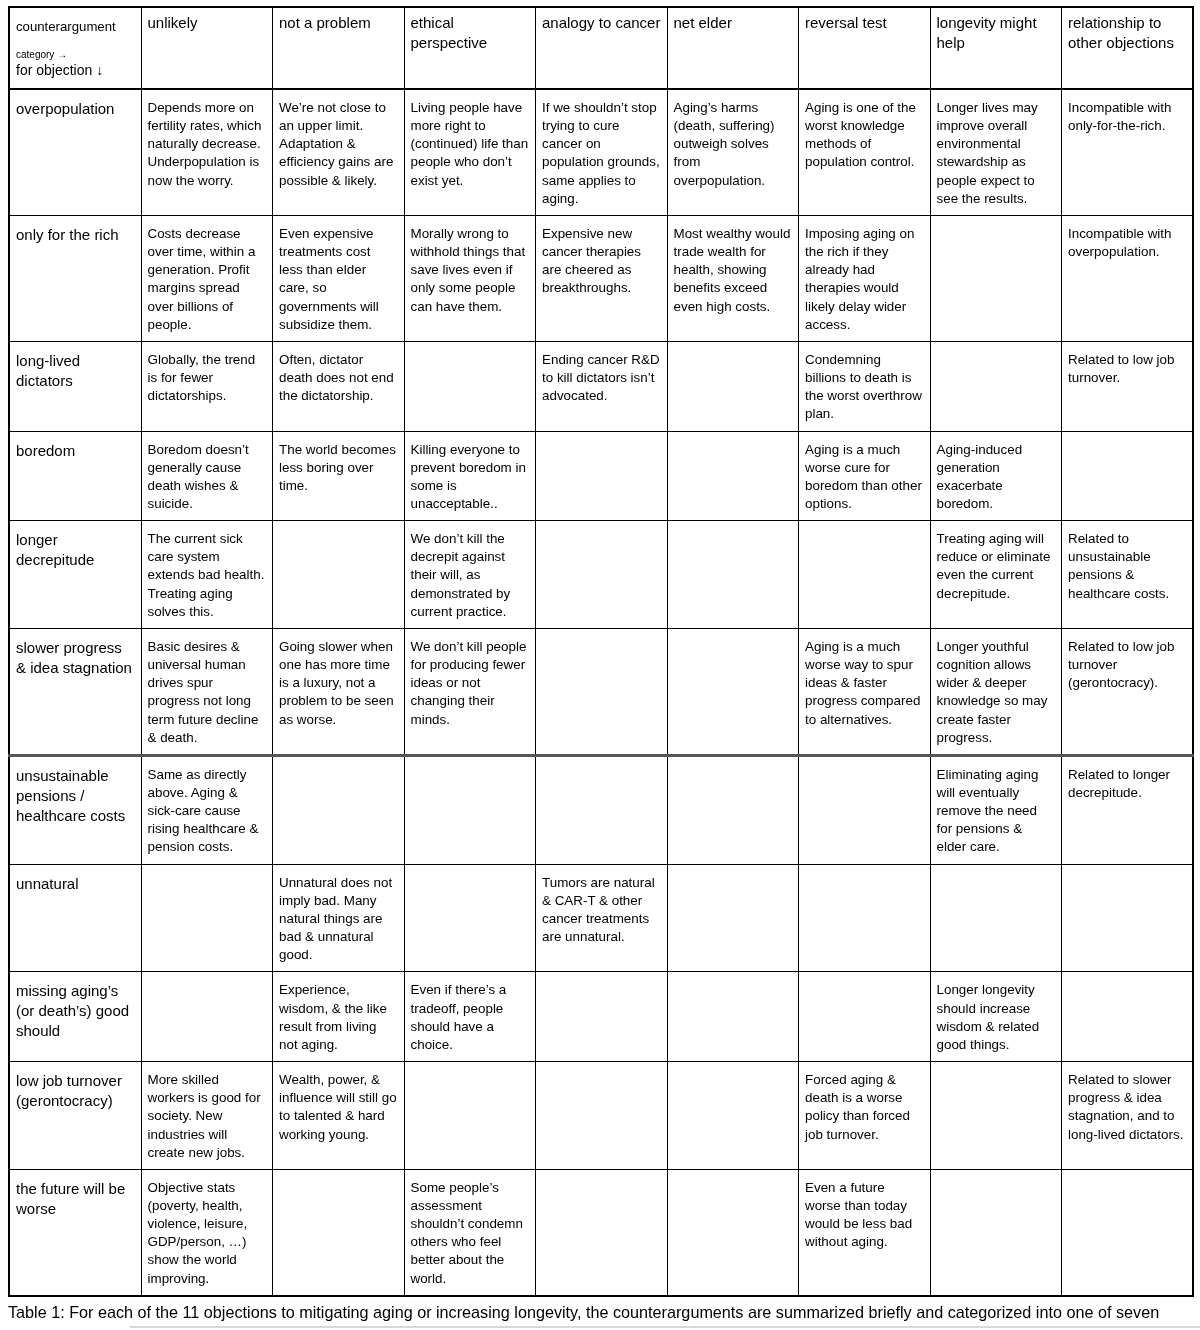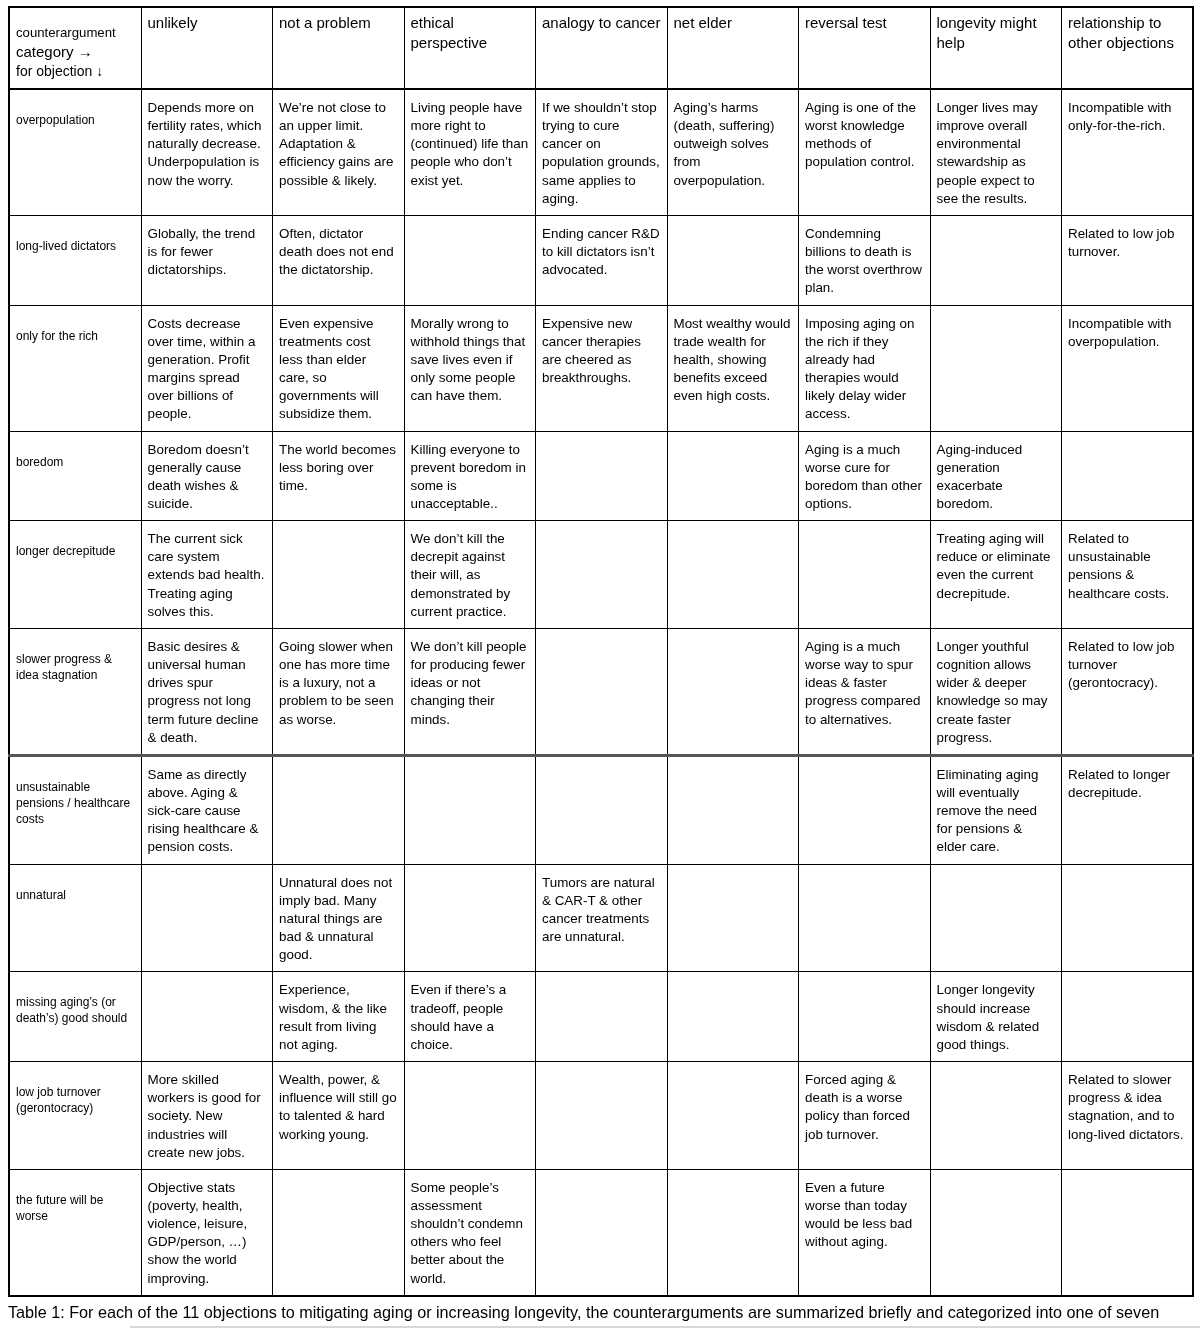--- a/index.html
+++ b/index.html
@@ -41,32 +41,32 @@
     font-weight: normal;
     text-align: left;
     font-size: 15px;
     line-height: 1.30;
     height: 82px;
     border-bottom: 2px solid #000;
   }
   table.matrix thead th.corner {
     font-size: 13.5px;
     line-height: 1.35;
-    padding-top: 16px;
+    padding-top: 10px;
   }
   table.matrix thead th.corner .l1 { font-size: 13.2px; display:block; }
-  table.matrix thead th.corner .l2 { font-size: 15px; display:block; }
+  table.matrix thead th.corner .l2 { font-size: 10px; display:block;margin-top:12px; }
   table.matrix thead th.corner .l3 { font-size: 14px; display:block; }
 
   table.matrix tbody th.rowlabel {
     font-weight: normal;
     text-align: left;
-    font-size: 12px;
+    font-size: 15px;
     line-height: 1.33;
-    padding-top: 23px;
+    padding-top: 9px;
   }
   table.matrix tbody td.cell {
     font-size: 13.4px;
     line-height: 1.355;
     padding-top: 9px;
   }
   table.matrix tbody tr.thick-top > th,
   table.matrix tbody tr.thick-top > td {
     border-top: 3px solid #55555a;
   }
@@ -127,42 +127,42 @@
           <td class="cell">Depends more on fertility rates, which naturally decrease. Underpopulation is now the worry.</td>
           <td class="cell">We’re not close to an upper limit. Adaptation &amp; efficiency gains are possible &amp; likely.</td>
           <td class="cell">Living people have more right to (continued) life than people who don’t exist yet.</td>
           <td class="cell">If we shouldn’t stop trying to cure cancer on population grounds, same applies to aging.</td>
           <td class="cell">Aging’s harms (death, suffering) outweigh solves from overpopulation.</td>
           <td class="cell">Aging is one of the worst knowledge methods of population control.</td>
           <td class="cell">Longer lives may improve overall environmental stewardship as people expect to see the results.</td>
           <td class="cell">Incompatible with only-for-the-rich.</td>
         </tr>
         <tr>
-          <th class="rowlabel">long-lived dictators</th>
-          <td class="cell">Globally, the trend is for fewer dictatorships.</td>
-          <td class="cell">Often, dictator death does not end the dictatorship.</td>
-          <td class="cell"></td>
-          <td class="cell">Ending cancer R&amp;D to kill dictators isn’t advocated.</td>
-          <td class="cell"></td>
-          <td class="cell">Condemning billions to death is the worst overthrow plan.</td>
-          <td class="cell"></td>
-          <td class="cell">Related to low job turnover.</td>
-        </tr>
-        <tr>
           <th class="rowlabel">only for the rich</th>
           <td class="cell">Costs decrease over time, within a generation. Profit margins spread over billions of people.</td>
           <td class="cell">Even expensive treatments cost less than elder care, so governments will subsidize them.</td>
           <td class="cell">Morally wrong to withhold things that save lives even if only some people can have them.</td>
           <td class="cell">Expensive new cancer therapies are cheered as breakthroughs.</td>
           <td class="cell">Most wealthy would trade wealth for health, showing benefits exceed even high costs.</td>
           <td class="cell">Imposing aging on the rich if they already had therapies would likely delay wider access.</td>
           <td class="cell"></td>
           <td class="cell">Incompatible with overpopulation.</td>
         </tr>
         <tr>
+          <th class="rowlabel">long-lived dictators</th>
+          <td class="cell">Globally, the trend is for fewer dictatorships.</td>
+          <td class="cell">Often, dictator death does not end the dictatorship.</td>
+          <td class="cell"></td>
+          <td class="cell">Ending cancer R&amp;D to kill dictators isn’t advocated.</td>
+          <td class="cell"></td>
+          <td class="cell">Condemning billions to death is the worst overthrow plan.</td>
+          <td class="cell"></td>
+          <td class="cell">Related to low job turnover.</td>
+        </tr>
+        <tr>
           <th class="rowlabel">boredom</th>
           <td class="cell">Boredom doesn’t generally cause death wishes &amp; suicide.</td>
           <td class="cell">The world becomes less boring over time.</td>
           <td class="cell">Killing everyone to prevent boredom in some is unacceptable..</td>
           <td class="cell"></td>
           <td class="cell"></td>
           <td class="cell">Aging is a much worse cure for boredom than other options.</td>
           <td class="cell">Aging-induced generation exacerbate boredom.</td>
           <td class="cell"></td>
         </tr>

